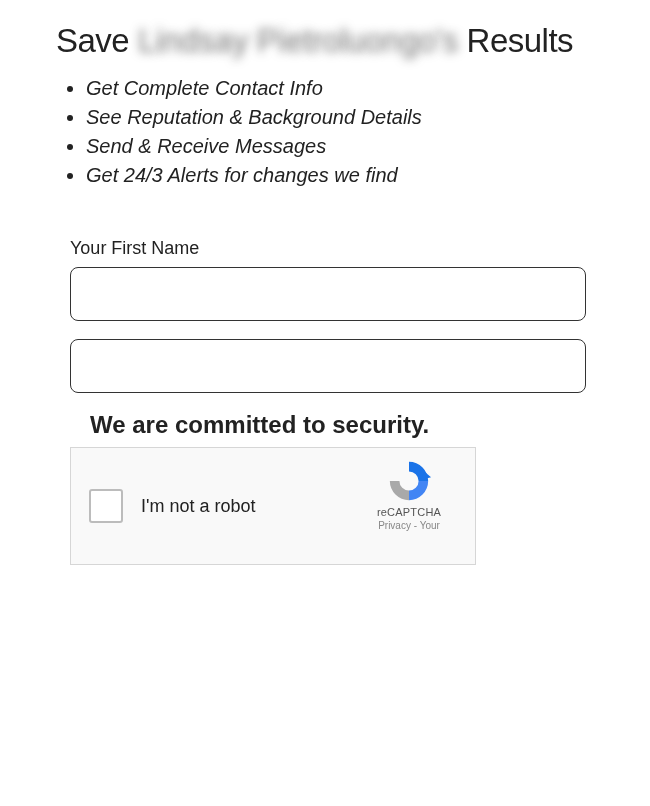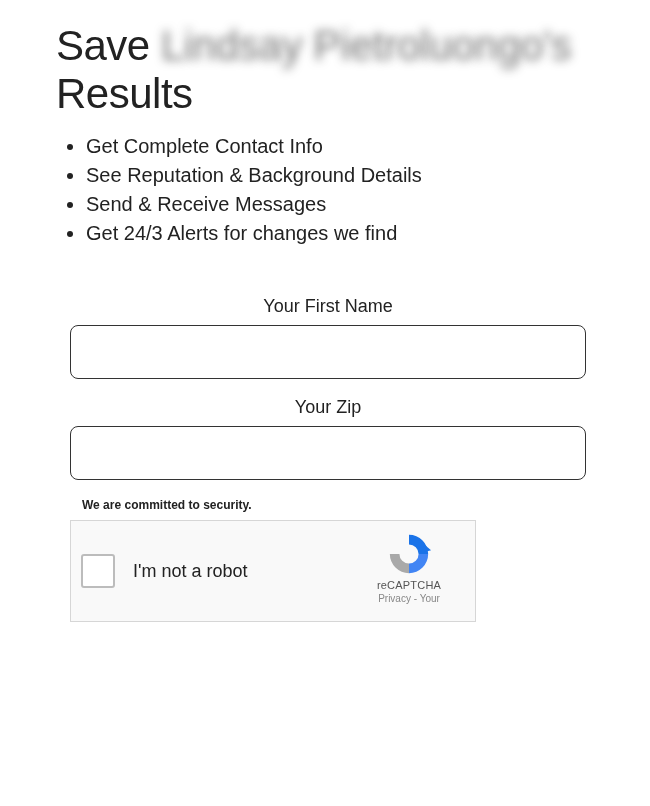--- a/index.html
+++ b/index.html
@@ -5,79 +5,79 @@
     * { box-sizing: border-box; margin: 0; padding: 0; }
     body {
       font-family: Arial, Helvetica, sans-serif;
       background: #fff;
       width: 650px;
       height: 806px;
       padding: 18px 28px;
       color: #222;
     }
     h1 {
-      font-size: 42px;
+      font-size: 33px;
       font-weight: 400;
       letter-spacing: -0.5px;
       margin-top: 4px;
       margin-left: 28px;
       color: #222;
     }
     .blurred {
       color: transparent;
       text-shadow: 0 0 10px rgba(100,100,100,0.9);
       user-select: none;
     }
     ul.bullets {
       margin-top: 14px;
       margin-left: 58px;
       list-style-type: disc;
+      font-style: italic;
     }
     ul.bullets li {
       font-size: 20px;
       line-height: 1.45;
       color: #222;
     }
     .form {
       margin-top: 48px;
       margin-left: 42px;
       width: 516px;
     }
     .field { margin-bottom: 18px; }
     .field label {
       display: block;
       font-size: 18px;
       margin-bottom: 8px;
       color: #222;
-      text-align: center;
     }
     .field input {
       width: 100%;
       height: 54px;
       border: 1px solid #333;
       border-radius: 8px;
       font-size: 18px;
       padding: 0 12px;
       outline: none;
     }
     .security-note {
       font-weight: 700;
-      font-size: 12px;
+      font-size: 24px;
       margin-top: 14px;
-      margin-left: 12px;
+      margin-left: 20px;
     }
     .recaptcha {
       margin-top: 8px;
       width: 406px;
-      height: 102px;
+      height: 118px;
       border: 1px solid #d6d6d6;
       background: #f9f9f9;
       display: flex;
       align-items: center;
-      padding-left: 10px;
+      padding-left: 18px;
       position: relative;
     }
     .recaptcha .checkbox {
       width: 34px;
       height: 34px;
       border: 2px solid #bcbcbc;
       border-radius: 3px;
       background: #fff;
       cursor: pointer;
     }
@@ -129,21 +129,20 @@
 
 <div class="form">
 
   <div class="field">
     <label>Your First Name</label>
     <input type="text" value="" style="">
   </div>
 
 
   <div class="field">
-    <label>Your Zip</label>
     <input type="text" value="" style="">
   </div>
 
 
   <div class="security-note">We are committed to security.</div>
 
   <div class="recaptcha">
     <div class="checkbox"></div>
     <div class="label">I'm not a robot</div>
     <div class="right">

